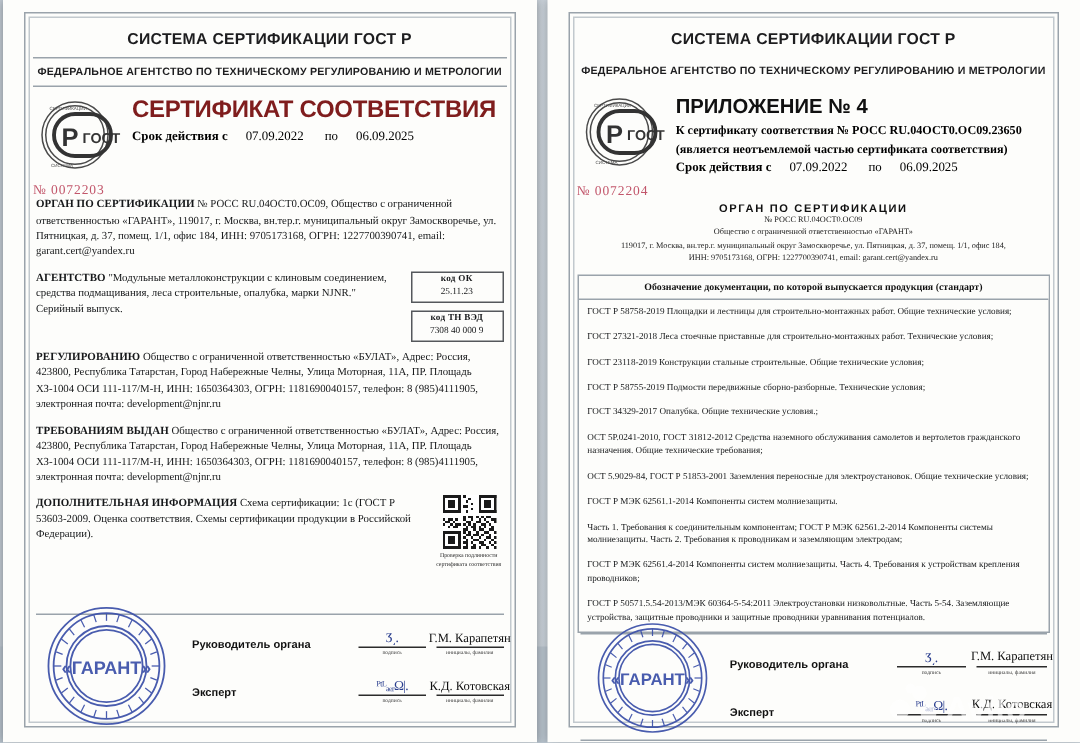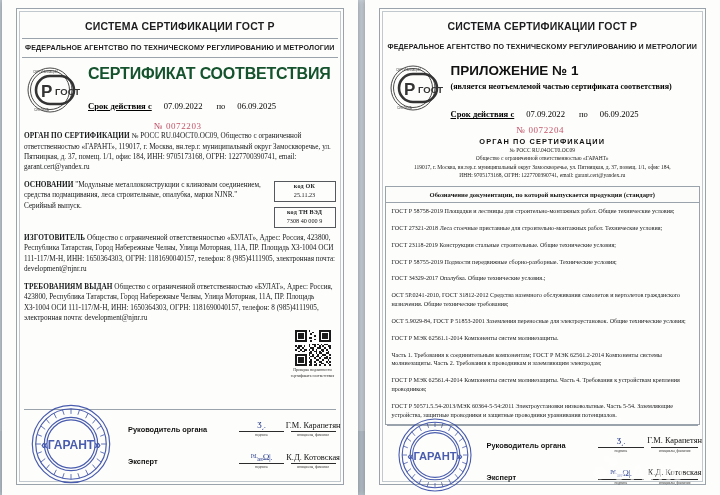--- a/index.html
+++ b/index.html
@@ -74,35 +74,35 @@
   }
   .emblem svg { display:block; }
 
   
   .top-block { display:flex; padding: 7px 0 0 2px; gap: 6px; }
   .top-main { flex: 1; padding-top: 1px; }
   .cert-title {
     font-family: "Liberation Sans", sans-serif;
     font-weight: bold;
     font-size: 16px;
-    color: #14532d;
+    color: #7f1d1d;
     letter-spacing: -0.2px;
     line-height: 1.05;
   }
   .cert-no {
     font-size: 8.6px; color:#1b1b1b; margin-top: 5px; letter-spacing:0.1px;
   }
-  .cert-valid { font-size: 8.6px; margin-top: 18px; text-decoration: underline; }
+  .cert-valid { font-size: 8.6px; margin-top: 2px; }
   .cert-valid b { font-weight: bold; }
   .cert-valid .d1 { display:inline-block; margin-left: 12px; }
   .cert-valid .po { display:inline-block; margin-left: 14px; }
   .cert-valid .d2 { display:inline-block; margin-left: 12px; }
 
   .blank-no {
-    text-align: center;
+    text-align: left;
     color: #c2566b;
     font-size: 9px;
     letter-spacing: 0.6px;
     padding: 6px 4px 0 0;
   }
 
   .body { font-size: 7.2px; line-height: 1.45; color:#16181a; padding: 0 2px; }
   .body p { margin: 0 0 7px 0; }
   .lbl { font-weight: bold; font-size: 7.3px; letter-spacing: 0.05px; }
   .lbl-sp { font-weight: bold; font-size: 7.3px; letter-spacing: 0.9px; }
@@ -236,41 +236,42 @@
       </div>
 
       <div class="blank-no">№ 0072203</div>
 
       <div class="body">
 
         <p><span class="lbl">ОРГАН ПО СЕРТИФИКАЦИИ</span><span> № РОСС RU.04ОСТ0.ОС09, Общество с ограниченной ответственностью «ГАРАНТ», 119017, г. Москва, вн.тер.г. муниципальный округ Замоскворечье, ул. Пятницкая, д. 37, помещ. 1/1, офис 184, ИНН: 9705173168, ОГРН: 1227700390741, email: garant.cert@yandex.ru</span></p>
 
         <div class="prod-row">
           <div class="prod-txt">
-            <p><span class="lbl">ОСНОВАНИИ</span><span> "Модульные металлоконструкции с клиновым соединением, средства подмащивания, леса строительные, опалубка, марки NJNR." Серийный выпуск.</span></p>
+            <p><span class="lbl">АГЕНТСТВО</span><span> "Модульные металлоконструкции с клиновым соединением, средства подмащивания, леса строительные, опалубка, марки NJNR." Серийный выпуск.</span></p>
           </div>
           <div class="codes">
             <div class="code-box">
               <div class="k">код ОК</div>
               <div class="v">25.11.23</div>
             </div>
             <div class="code-box">
               <div class="k">код ТН ВЭД</div>
               <div class="v">7308 40 000 9</div>
             </div>
           </div>
         </div>
 
 
-        <p><span class="lbl">ИЗГОТОВИТЕЛЬ</span><span> Общество с ограниченной ответственностью «БУЛАТ», Адрес: Россия, 423800, Республика Татарстан, Город Набережные Челны, Улица Моторная, 11А, ПР. Площадь ХЗ-1004 ОСИ 111-117/М-Н, ИНН: 1650364303, ОГРН: 1181690040157, телефон: 8 (985)4111905, электронная почта: development@njnr.ru</span></p>
+        <p><span class="lbl">РЕГУЛИРОВАНИЮ</span><span> Общество с ограниченной ответственностью «БУЛАТ», Адрес: Россия, 423800, Республика Татарстан, Город Набережные Челны, Улица Моторная, 11А, ПР. Площадь ХЗ-1004 ОСИ 111-117/М-Н, ИНН: 1650364303, ОГРН: 1181690040157, телефон: 8 (985)4111905, электронная почта: development@njnr.ru</span></p>
 
         <p><span class="lbl">ТРЕБОВАНИЯМ ВЫДАН</span><span> Общество с ограниченной ответственностью «БУЛАТ», Адрес: Россия, 423800, Республика Татарстан, Город Набережные Челны, Улица Моторная, 11А, ПР. Площадь ХЗ-1004 ОСИ 111-117/М-Н, ИНН: 1650364303, ОГРН: 1181690040157, телефон: 8 (985)4111905, электронная почта: development@njnr.ru</span></p>
 
         <div class="basis-row">
           <div class="basis-txt">
+            <p><span class="lbl">ДОПОЛНИТЕЛЬНАЯ ИНФОРМАЦИЯ</span><span> Схема сертификации: 1с (ГОСТ Р 53603-2009. Оценка соответствия. Схемы сертификации продукции в Российской Федерации).</span></p>
           </div>
           <div class="qr-wrap">
             <svg class="qr" viewBox="0 0 21 21" shape-rendering="crispEdges">
               <rect width="21" height="21" fill="#fff"></rect>
               <g fill="#1a1a1a">
                 <rect x="0" y="0" width="7" height="1"></rect>
                   <rect x="0" y="6" width="7" height="1"></rect>
                 <rect x="0" y="0" width="1" height="7"></rect>
                   <rect x="6" y="0" width="1" height="7"></rect>
                 <rect x="2" y="2" width="3" height="3"></rect>
@@ -466,21 +467,22 @@
             <path d="M12 25 a14 14 0 0 1 14 -14 h10 a14 14 0 0 1 0 28 h-10 a14 14 0 0 1 -14 -14 z" fill="none" stroke="#333" stroke-width="2.6"></path>
             <text x="17" y="32" font-family="Liberation Sans, sans-serif" font-size="17" font-weight="bold" fill="#333">Р</text>
             <text x="31" y="30" font-family="Liberation Sans, sans-serif" font-size="9.5" font-weight="bold" fill="#333">ГОСТ</text>
             <g fill="#4a4a4a" font-family="Liberation Sans, sans-serif" font-size="3">
               <text x="9" y="8">СЕРТИФИКАЦИИ</text>
               <text x="10" y="46">СИСТЕМА</text>
             </g>
           </svg>
         </div>
         <div class="top-main">
-          <div class="app-title">ПРИЛОЖЕНИЕ № 1</div>
+          <div class="app-title">ПРИЛОЖЕНИЕ № 4</div>
+          <div class="app-line">К сертификату соответствия № РОСС RU.04ОСТ0.ОС09.23650</div>
           <div class="app-line">(является неотъемлемой частью сертификата соответствия)</div>
           <div class="cert-valid">
             <b>Срок действия с</b><span class="d1">07.09.2022</span><span class="po">по</span><span class="d2">06.09.2025</span>
           </div>
         </div>
       </div>
 
       <div class="blank-no">№ 0072204</div>
 
       <div class="org-head">

